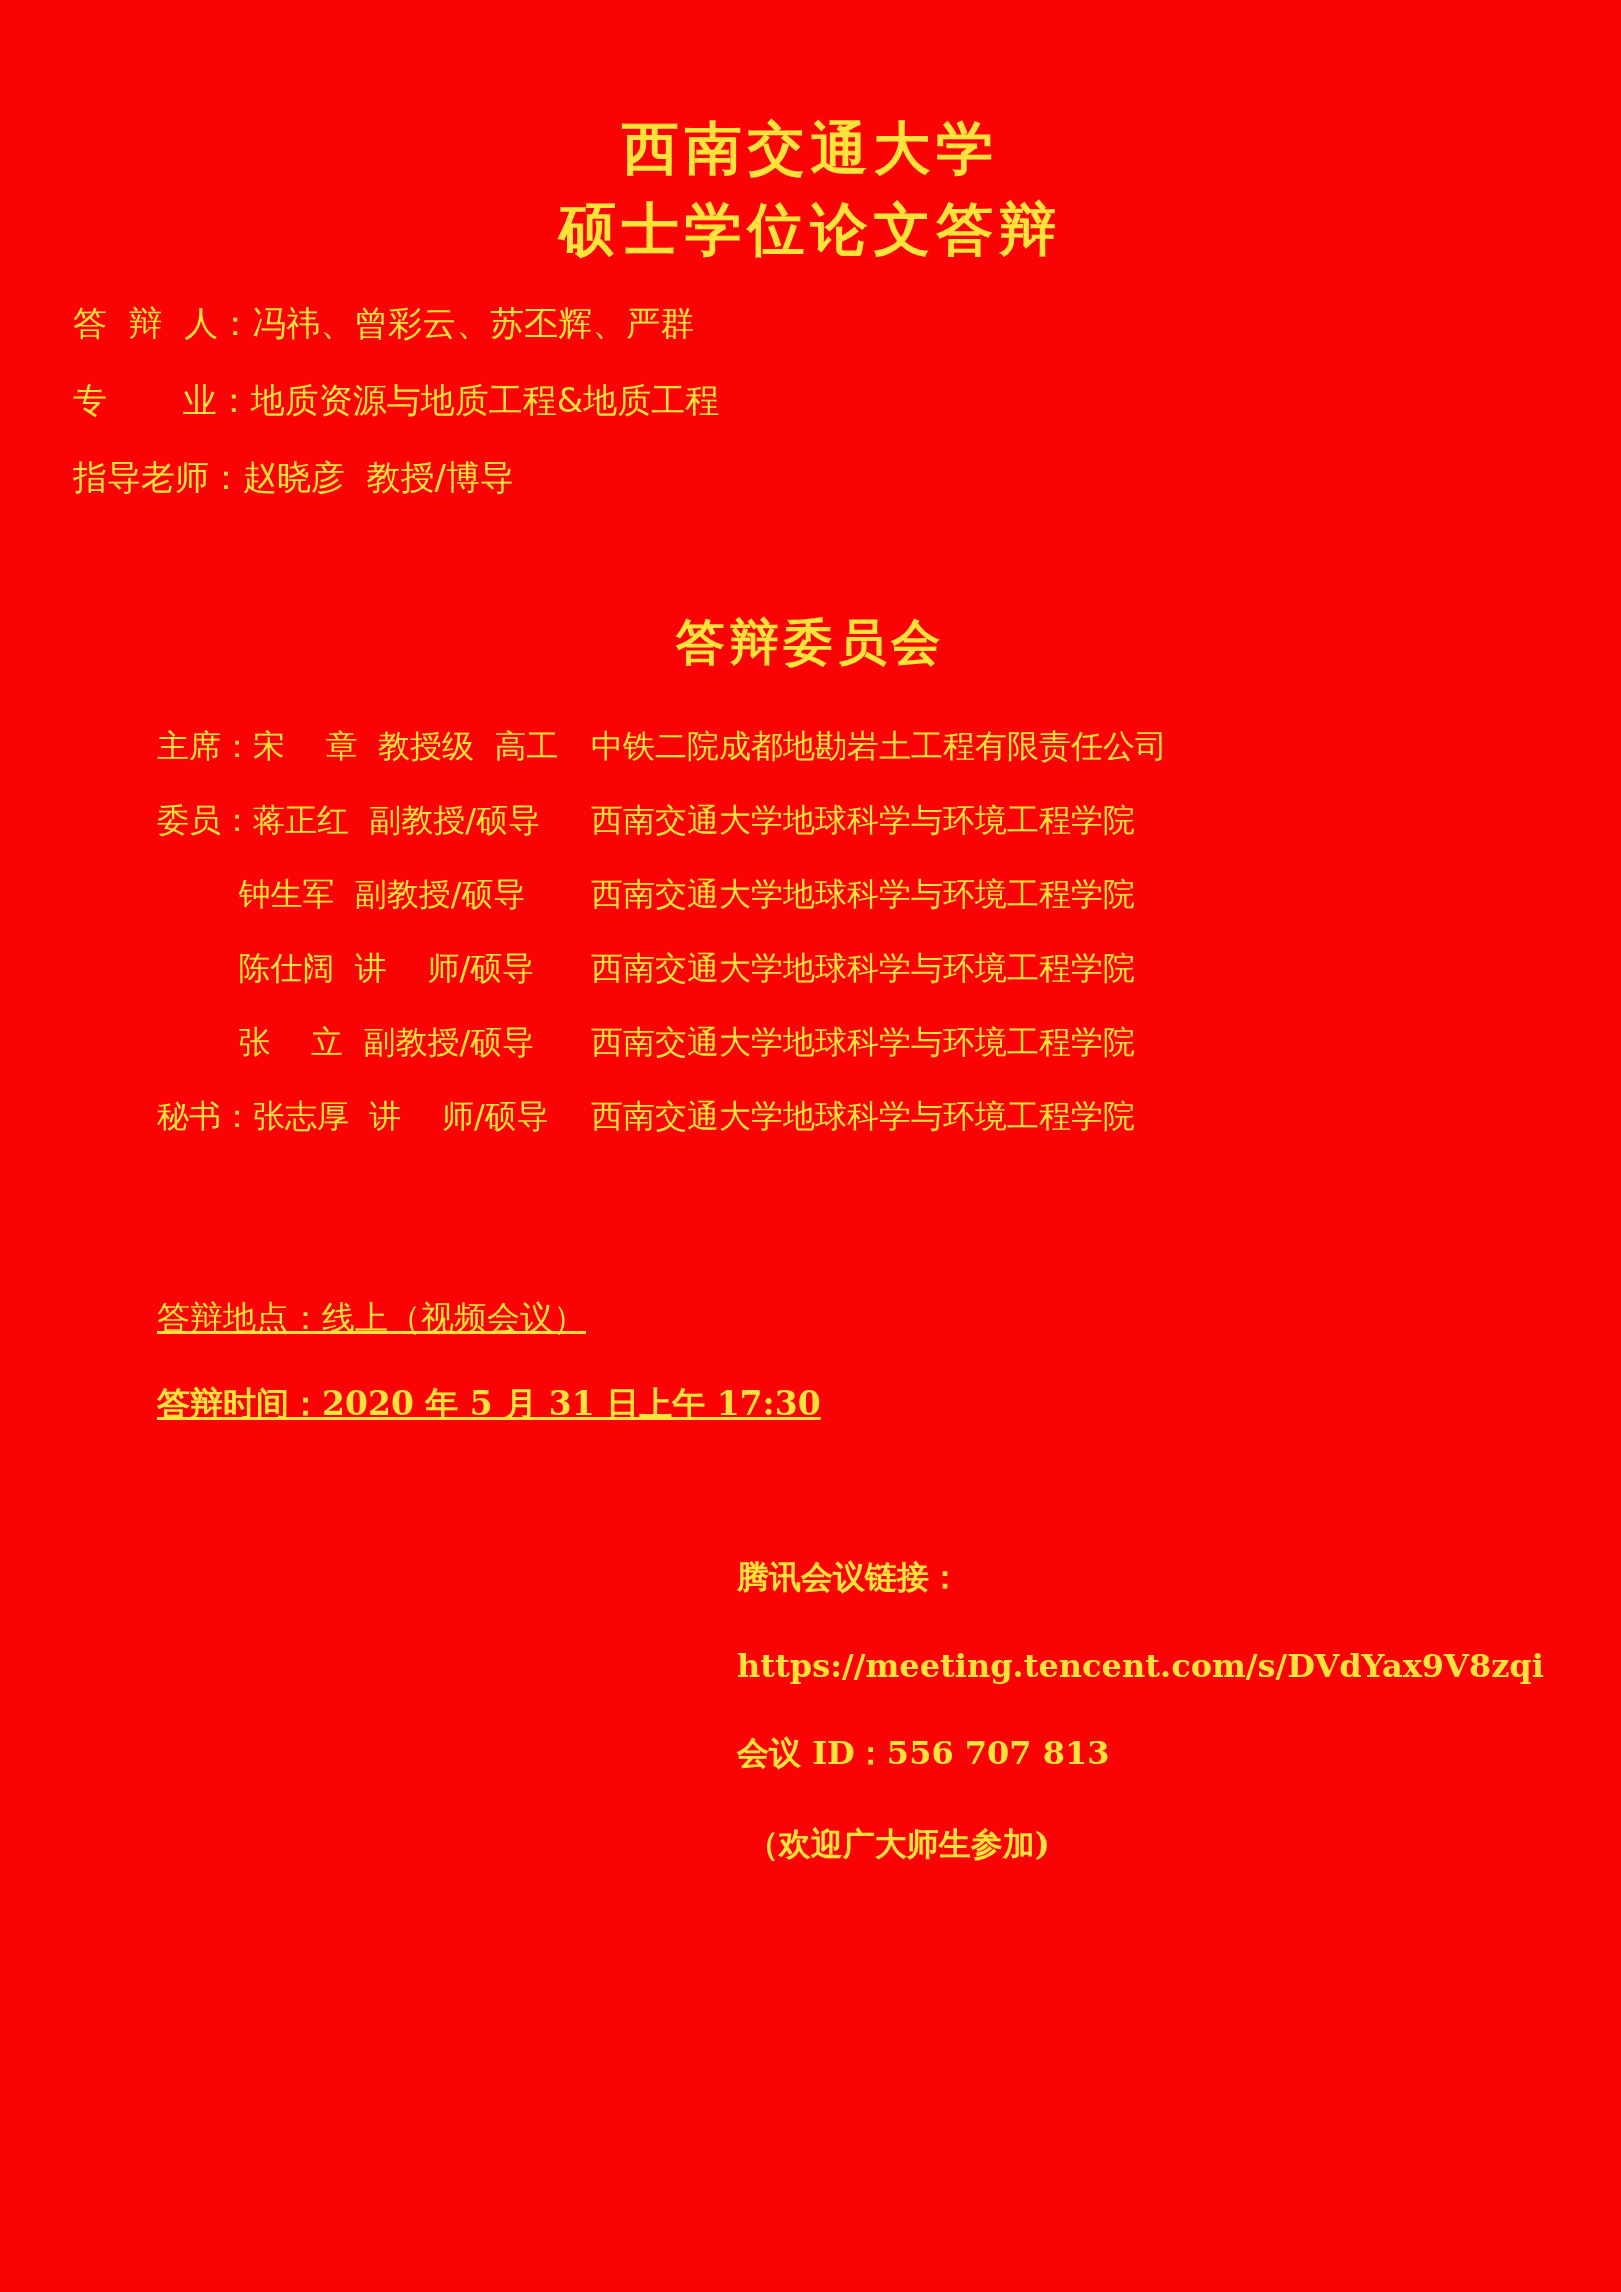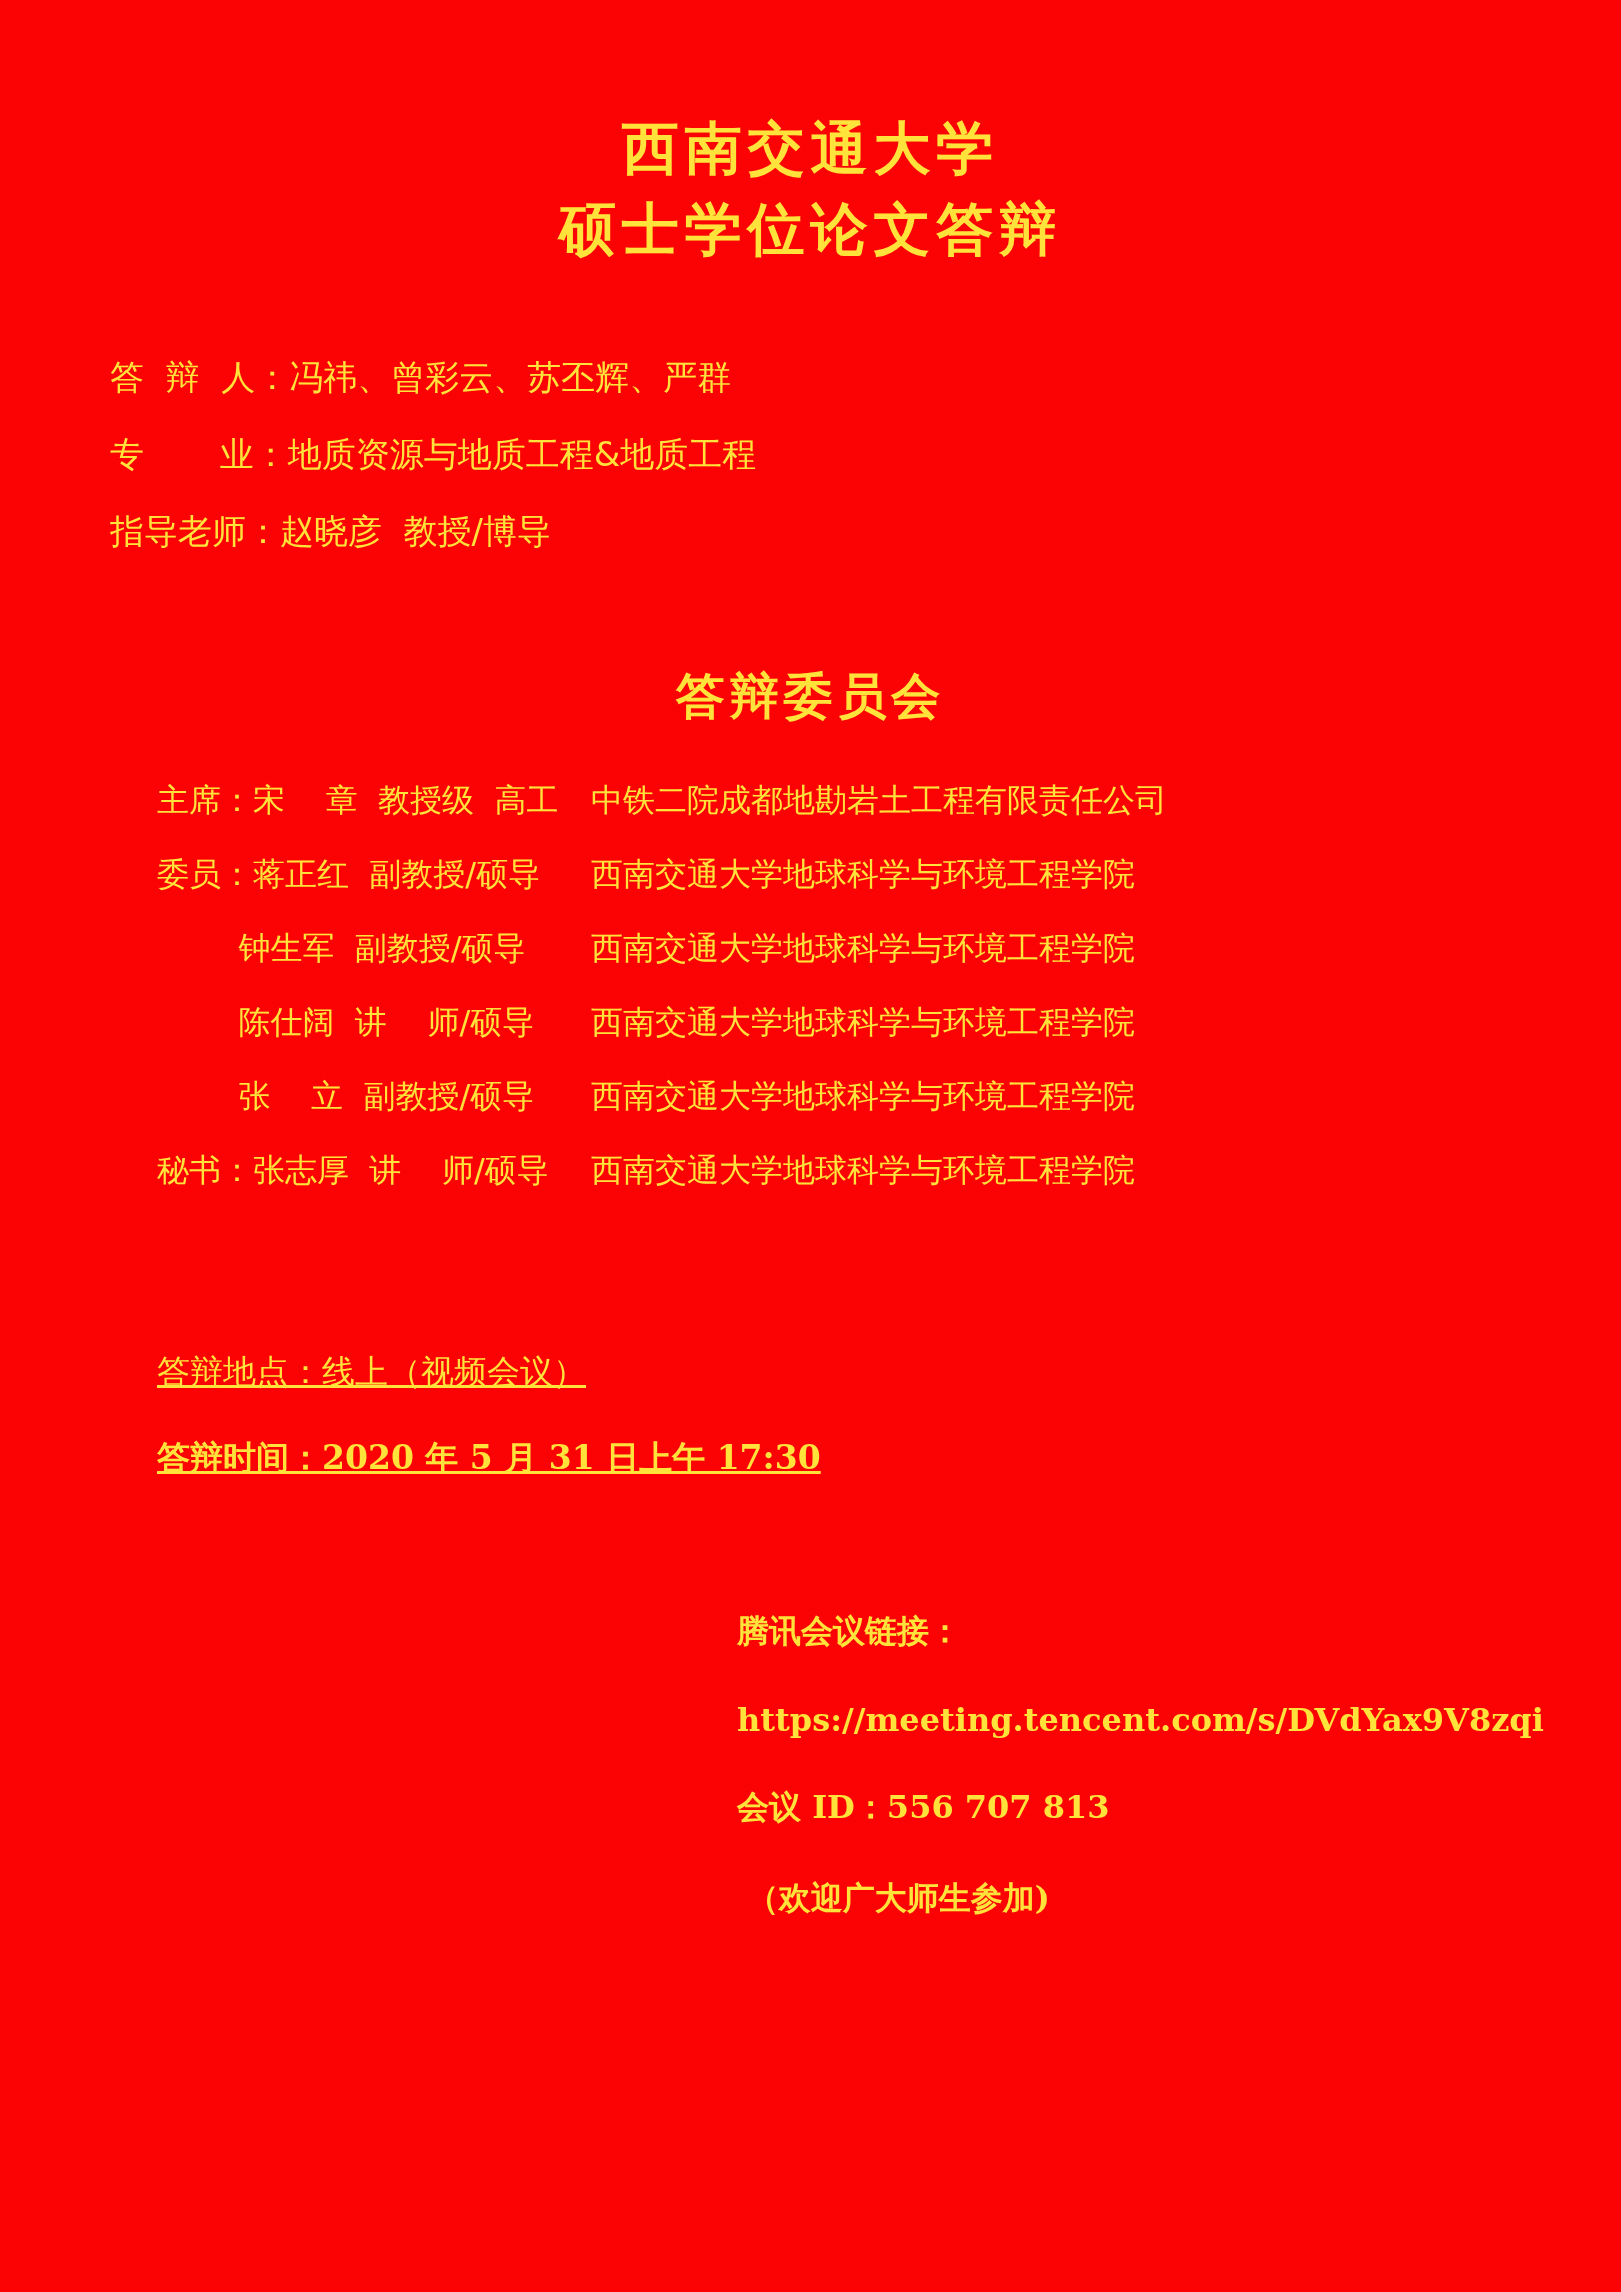--- a/index.html
+++ b/index.html
@@ -32,22 +32,22 @@
     font-size: 57px;
     font-weight: bold;
     letter-spacing: 5.9px;
     line-height: 1.42;
     color: #FFE23A;
     font-family: "DejaVu Serif", "Liberation Serif", serif;
   }
 
   
   .info-block {
-    margin-top: 90px;
-    padding-left: 110px;
+    margin-top: 36px;
+    padding-left: 73px;
   }
   .info-row {
     font-size: 34px;
     line-height: 1.0;
     margin-bottom: 43px;
     white-space: pre;
     font-family: "DejaVu Sans", "Liberation Sans", sans-serif;
     font-weight: normal;
   }
 

